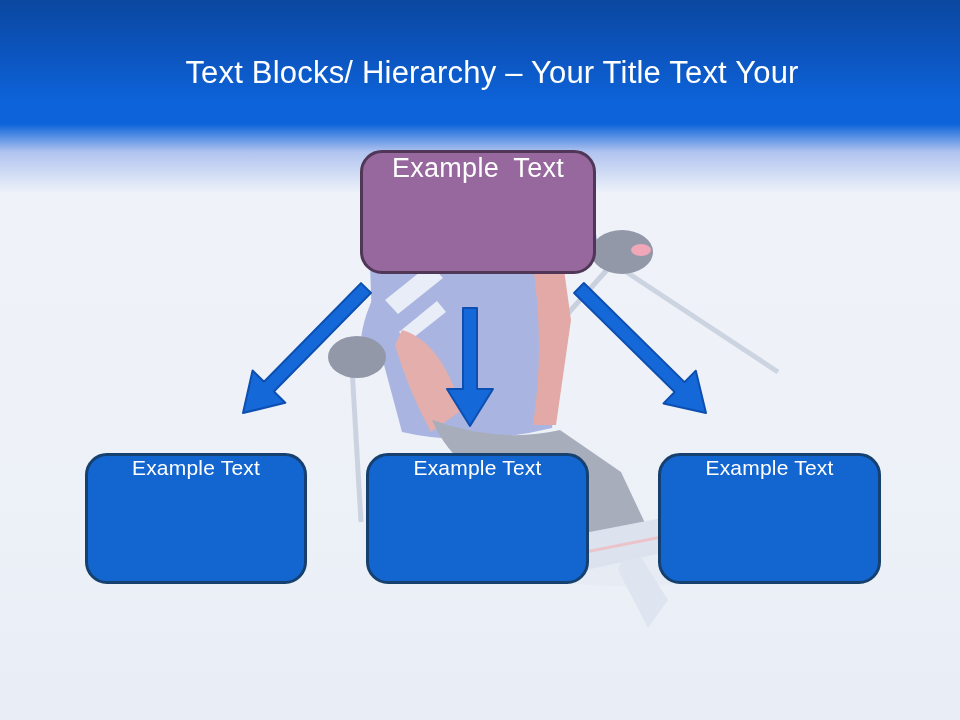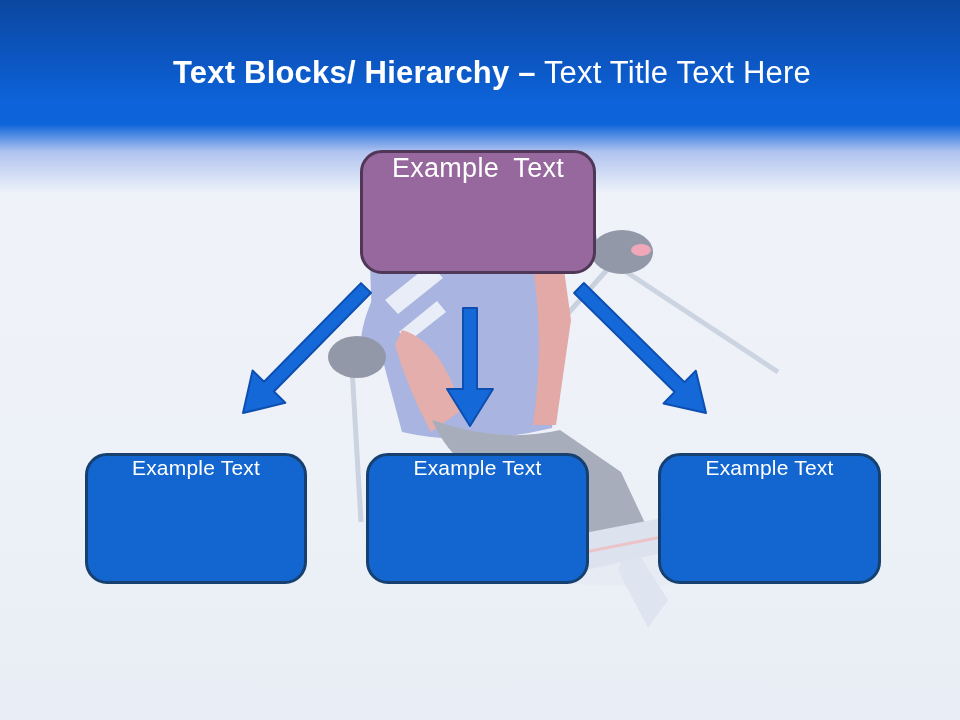--- a/index.html
+++ b/index.html
@@ -19,21 +19,21 @@
       var(--header-blue) 52%,
       var(--header-blue) 62%,
       rgba(125,156,232,0.55) 76%,
       rgba(238,242,248,0) 97%);
   }
   .slide-title{
     position:absolute;left:12px;top:55px;width:960px;
     text-align:center;color:var(--title-text);
     font-size:31px;letter-spacing:0.2px;white-space:pre;
   }
-  .slide-title .bold{font-weight:bold;}
+  .slide-title .bold{font-weight:normal;}
   .arrows-layer{position:absolute;left:0;top:0;width:960px;height:720px;}
   .hbox{
     position:absolute;display:flex;justify-content:center;
     border-radius:22px;color:#fff;text-align:center;
   }
   .root-box{
     left:360px;top:150px;width:230px;height:118px;
     background:var(--root-fill);border:3px solid var(--root-border);
     font-size:27px;word-spacing:7px;letter-spacing:0.3px;color:var(--root-text);
   }
@@ -80,21 +80,21 @@
 
       <path d="M432 420 Q500 444 560 430 L621 472 L652 538 L596 557 L560 505 Q546 546 505 561 L468 546 L470 468 Q446 452 432 420 Z" fill="#a8adbc"></path>
 
       <path d="M538 542 L662 518 L702 544 L560 576 Z" fill="#dde3ee"></path>
       <line x1="545" y1="560" x2="692" y2="531" stroke="#eac4c8" stroke-width="3"></line>
     </g>
   </svg>
 
   <div class="header-band"></div>
 
-  <div class="slide-title"><span class="bold">Text Blocks/ Hierarchy –</span><span> Text Title Text Here</span></div>
+  <div class="slide-title"><span class="bold">Text Blocks/ Hierarchy –</span><span> Your Title Text Your</span></div>
 
   <svg id="arrows" class="arrows-layer" viewBox="0 0 960 720" aria-hidden="true">
       <polygon points="361.0,283.1 264.0,381.7 252.6,370.5 243.0,413.0 285.3,402.8 273.9,391.5 371.0,292.9" fill="#1568D8" stroke="#0D4FB0" stroke-width="2" stroke-linejoin="round"></polygon>
       <polygon points="463.0,308.0 463.0,389.0 447.0,389.0 470.0,426.0 493.0,389.0 477.0,389.0 477.0,308.0" fill="#1568D8" stroke="#0D4FB0" stroke-width="2" stroke-linejoin="round"></polygon>
       <polygon points="574.1,293.0 674.7,392.0 663.5,403.4 706.0,413.0 695.8,370.7 684.5,382.1 583.9,283.0" fill="#1568D8" stroke="#0D4FB0" stroke-width="2" stroke-linejoin="round"></polygon>
     </svg>
 
   <div class="hbox root-box">
     <span>Example Text</span>
   </div>

